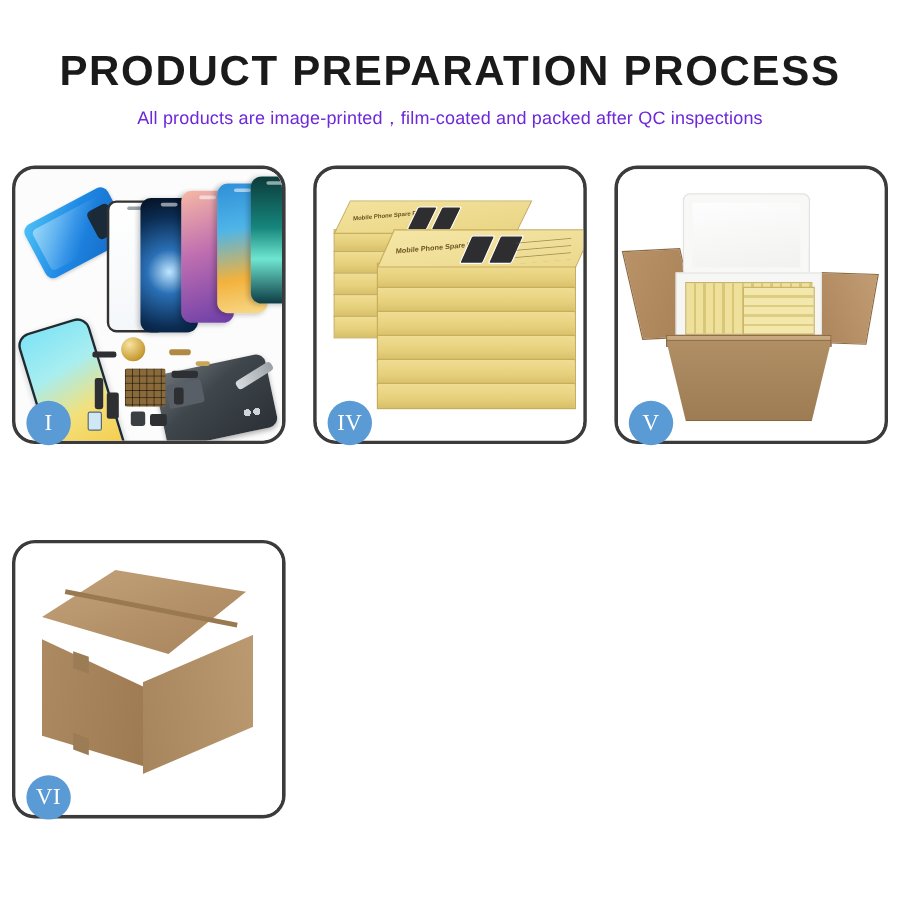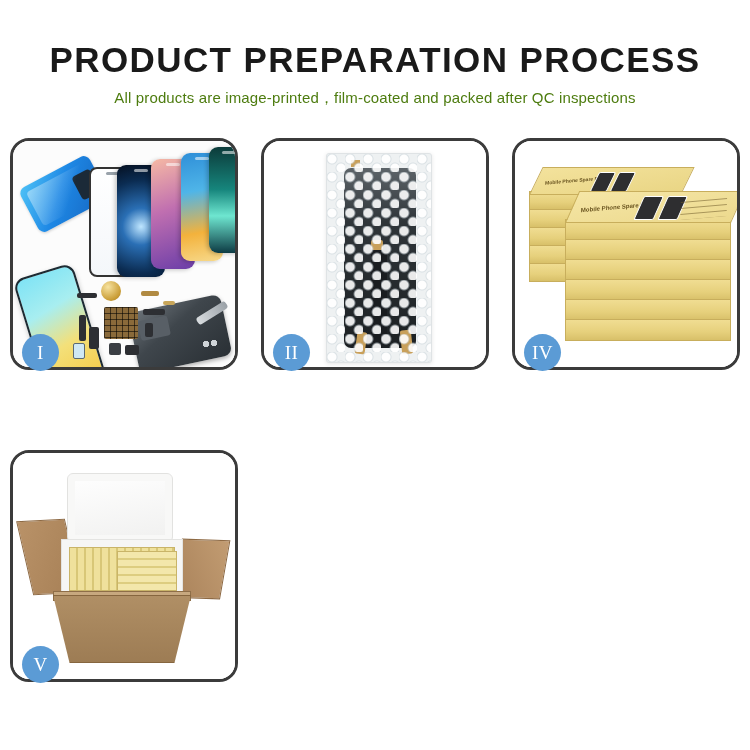--- a/index.html
+++ b/index.html
@@ -40,21 +40,21 @@
     white-space: nowrap;
     text-align: center;
   }
   .subtitle {
     margin: 0;
     padding-top: 10px;
     font-family: "Liberation Sans", sans-serif;
     font-size: 15px;
     font-weight: normal;
     letter-spacing: 0.15px;
-    color: #4d7c0f;
+    color: #6d28d9;
     white-space: nowrap;
   }
 
   
   .grid {
     position: absolute;
     left: 10px;
     top: 138px;
     width: 730px;
     height: 544px;
@@ -606,34 +606,20 @@
         <div class="flex f7"></div>
         <div class="flex f8"></div>
         <div class="flex f9"></div>
         <div class="flex f10"></div>
         <div class="tool"></div>
         <div class="screws"></div>
       </div>
       <div class="badge">I</div>
     </div>
 
-    <div class="panel">
-      <div class="panel-inner p2">
-        <div class="bag">
-          <div class="screen"></div>
-          <div class="flexcable"></div>
-          <div class="tab t1"></div>
-          <div class="tab t2"></div>
-          <div class="tab t3"></div>
-          <div class="topclip"></div>
-          <div class="bubbles"></div>
-        </div>
-      </div>
-      <div class="badge">II</div>
-    </div>
 
 
     <div class="panel">
       <div class="panel-inner p4">
         <div class="stackwrap">
           <div class="box r1"></div>
           <div class="box r2"></div>
           <div class="box r3"></div>
           <div class="box r4"></div>
           <div class="box r5"></div>
@@ -666,15 +652,26 @@
         <div class="foamlid"></div>
         <div class="foambody"></div>
         <div class="yellows"></div>
         <div class="yellows2"></div>
         <div class="cartonlip"></div>
         <div class="carton"></div>
       </div>
       <div class="badge">V</div>
     </div>
 
+    <div class="panel">
+      <div class="panel-inner p6">
+        <div class="top"></div>
+        <div class="seam"></div>
+        <div class="left"></div>
+        <div class="right"></div>
+        <div class="tape1"></div>
+        <div class="tape2"></div>
+      </div>
+      <div class="badge">VI</div>
+    </div>
 
   </div>
 </div>
 
 </body></html>

